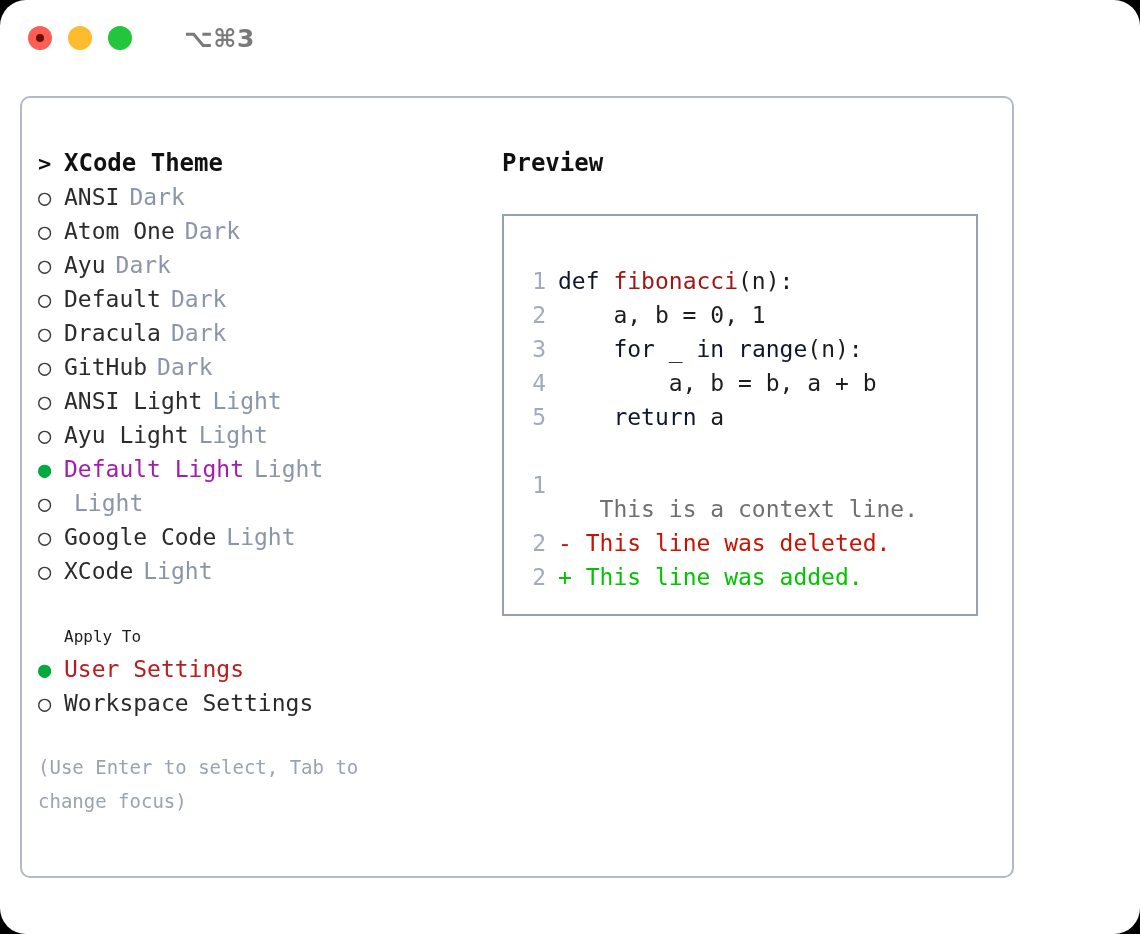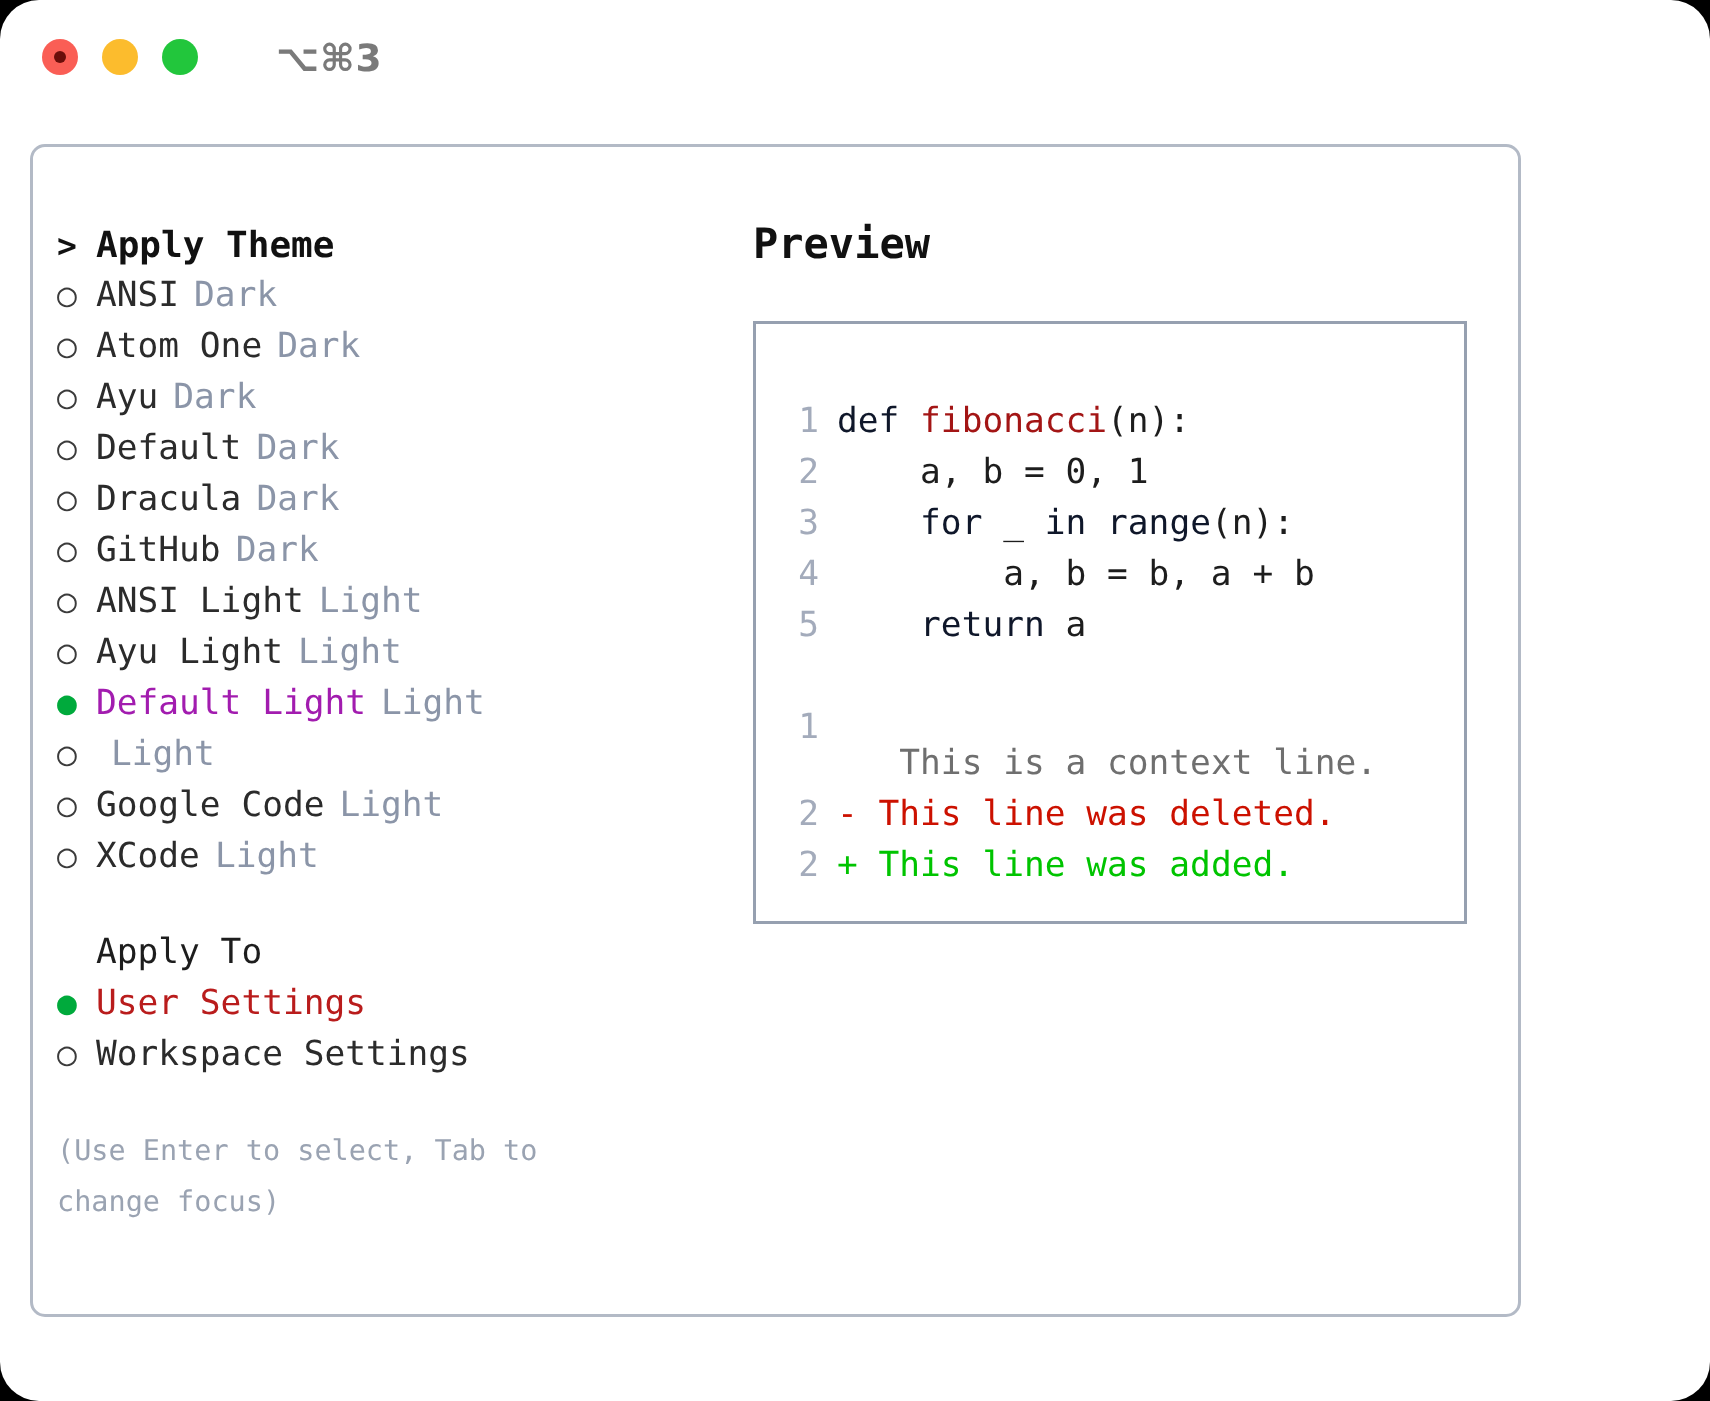--- a/index.html
+++ b/index.html
@@ -113,21 +113,21 @@
 
   .theme-name { color: #2b2b2b; }
   .theme-name.selected { color: #a21caf; }
   .theme-tag {
     color: #8b95a8;
     margin-left: 10px;
   }
 
   .section-header {
     color: #1d1d1d;
-    font-size: 23px;
+    font-size: 16px;
   }
 
   #apply-to-block { margin-top: 30px; }
 
   .apply-name { color: #2b2b2b; }
   .apply-name.selected { color: #b91c1c; }
 
   #hint-text {
     margin-top: 30px;
     color: #9aa3b2;
@@ -137,21 +137,21 @@
   }
 
   
   #right-column {
     position: absolute;
     left: 480px;
     top: 48px;
     width: 490px;
   }
   #preview-heading {
-    font-size: 28px;
+    font-size: 24px;
     font-weight: 700;
     color: #111111;
     line-height: 34px;
   }
 
   #preview-box {
     margin-top: 34px;
     width: 476px;
     height: 402px;
     border: 2px solid #96a0b0;
@@ -196,21 +196,21 @@
     <span class="traffic-light tl-green"></span>
     <span id="window-title">⌥⌘3</span>
   </div>
 
   <div id="main-panel">
 
     <div id="left-column">
 
       <div class="row" id="select-theme-header">
         <span class="bullet">&gt;</span>
-        <span>Apply Theme</span>
+        <span>XCode Theme</span>
       </div>
 
       <div id="theme-list">
           <div class="row"><span class="bullet">○</span><span class="theme-name">ANSI</span><span class="theme-tag">Dark</span></div>
           <div class="row"><span class="bullet">○</span><span class="theme-name">Atom One</span><span class="theme-tag">Dark</span></div>
           <div class="row"><span class="bullet">○</span><span class="theme-name">Ayu</span><span class="theme-tag">Dark</span></div>
           <div class="row"><span class="bullet">○</span><span class="theme-name">Default</span><span class="theme-tag">Dark</span></div>
           <div class="row"><span class="bullet">○</span><span class="theme-name">Dracula</span><span class="theme-tag">Dark</span></div>
           <div class="row"><span class="bullet">○</span><span class="theme-name">GitHub</span><span class="theme-tag">Dark</span></div>
           <div class="row"><span class="bullet">○</span><span class="theme-name">ANSI Light</span><span class="theme-tag">Light</span></div>

